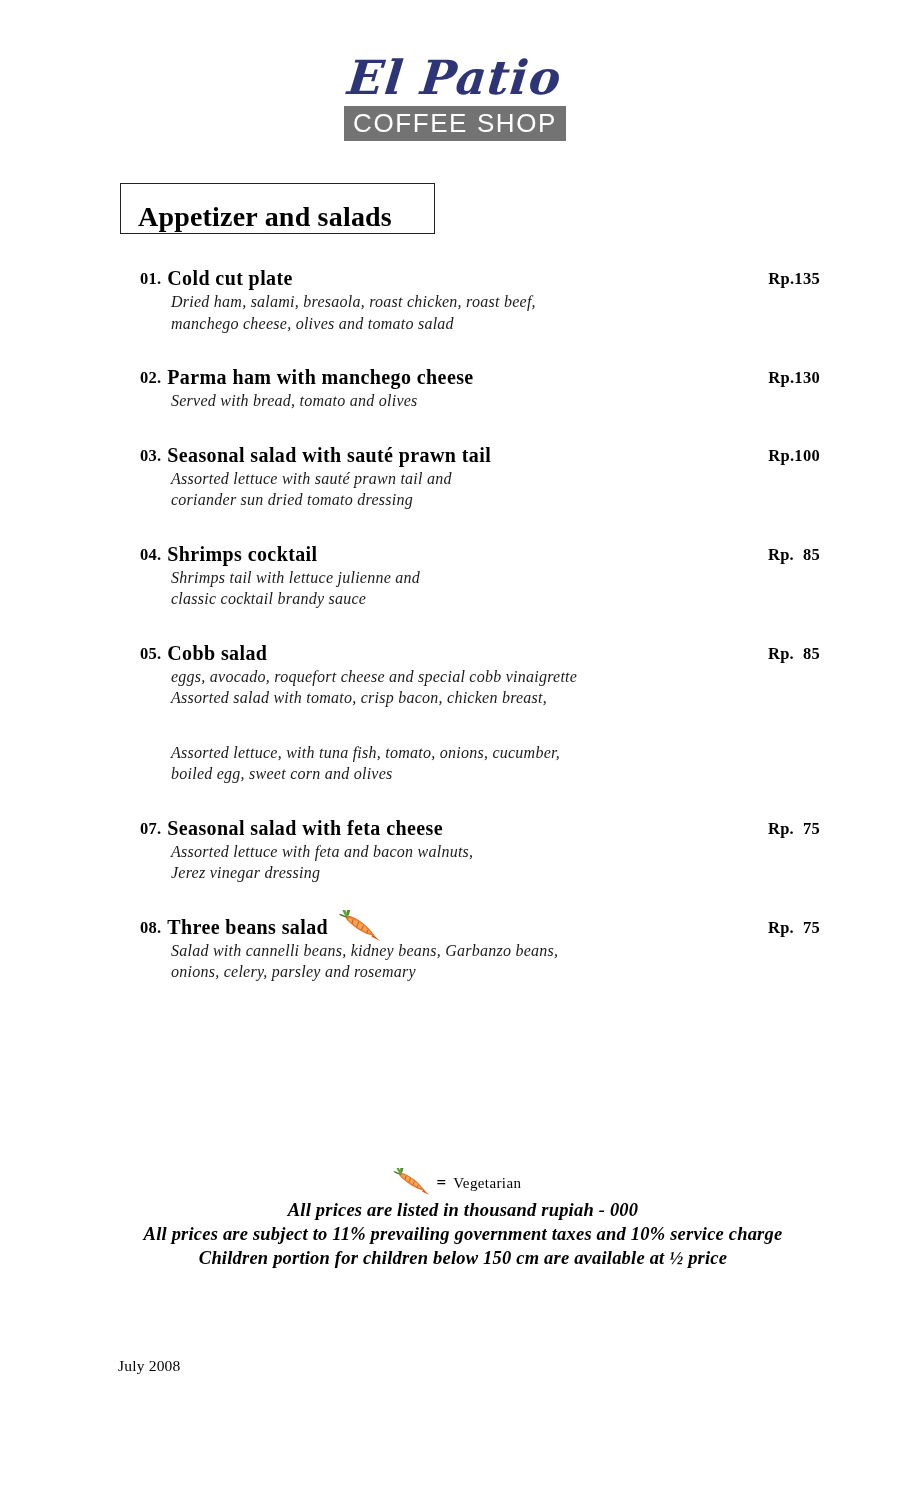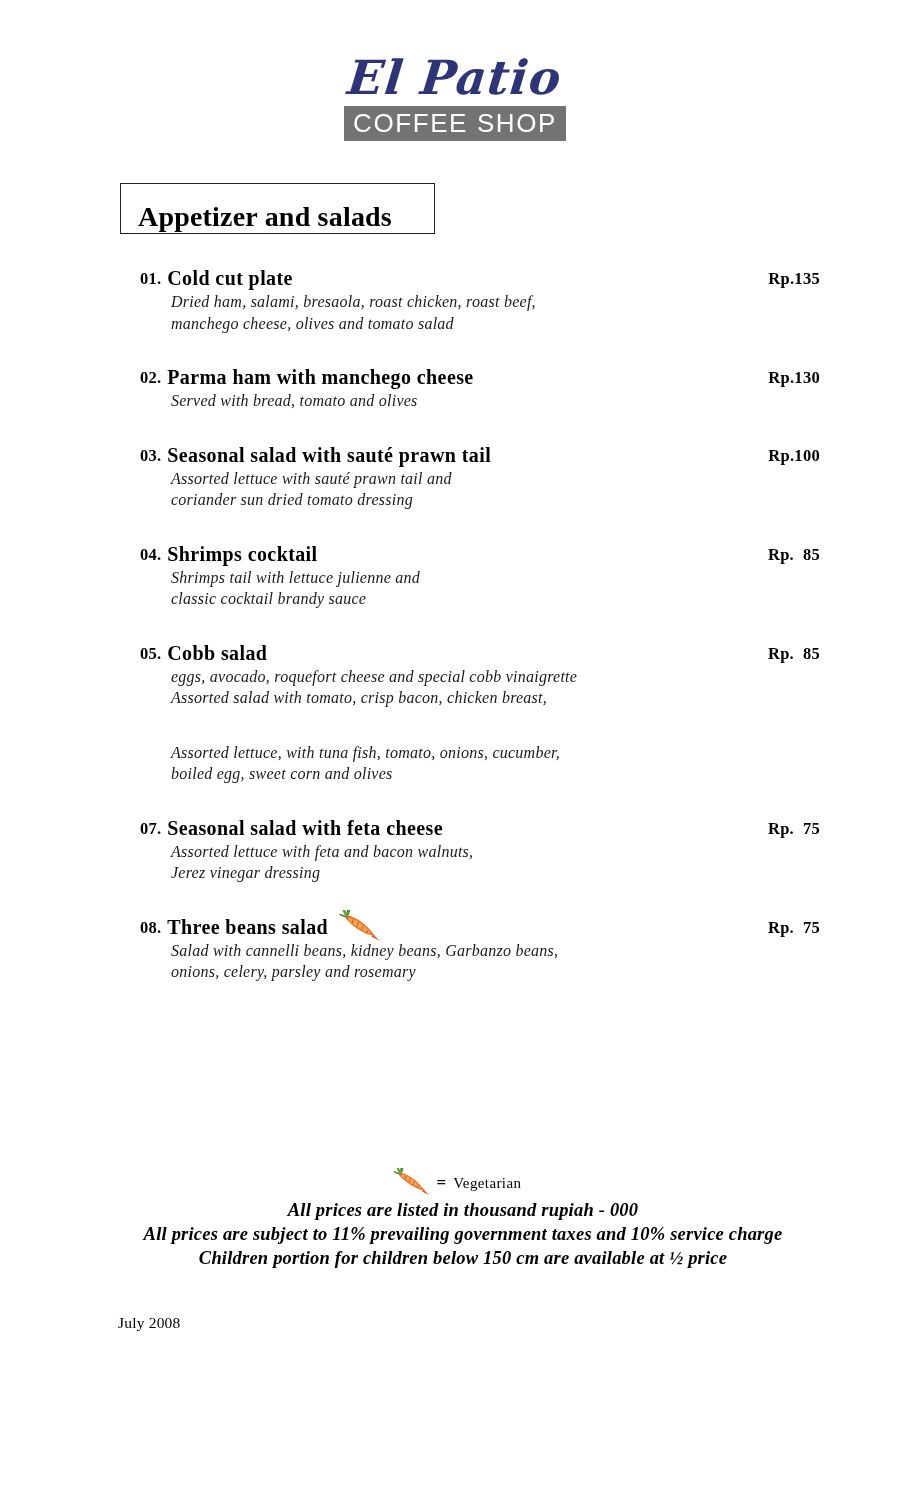--- a/index.html
+++ b/index.html
@@ -165,21 +165,21 @@
     font-size: 18.5px;
     line-height: 24px;
     letter-spacing: 0.2px;
     white-space: pre;
     padding-left: 16px;
   }
 
   .date-stamp {
     position: absolute;
     left: 118px;
-    top: 1313px;
+    top: 1356px;
     font-size: 15.5px;
     line-height: 20px;
     letter-spacing: 0.2px;
   }
 </style>
 </head>
 <body>
 
 <div class="logo-block">
   <div class="logo-script">El Patio</div>

